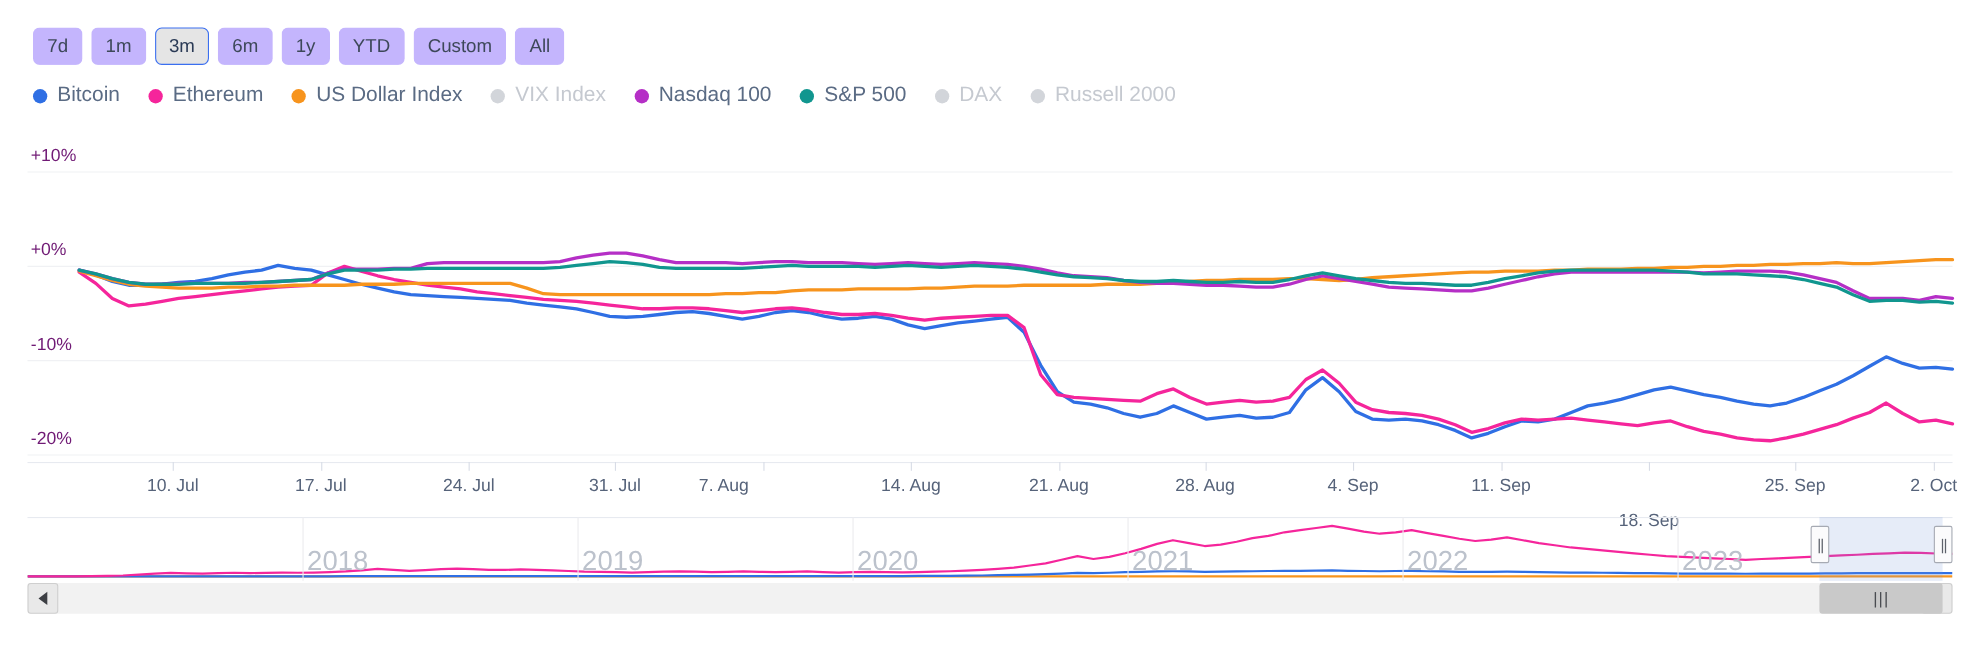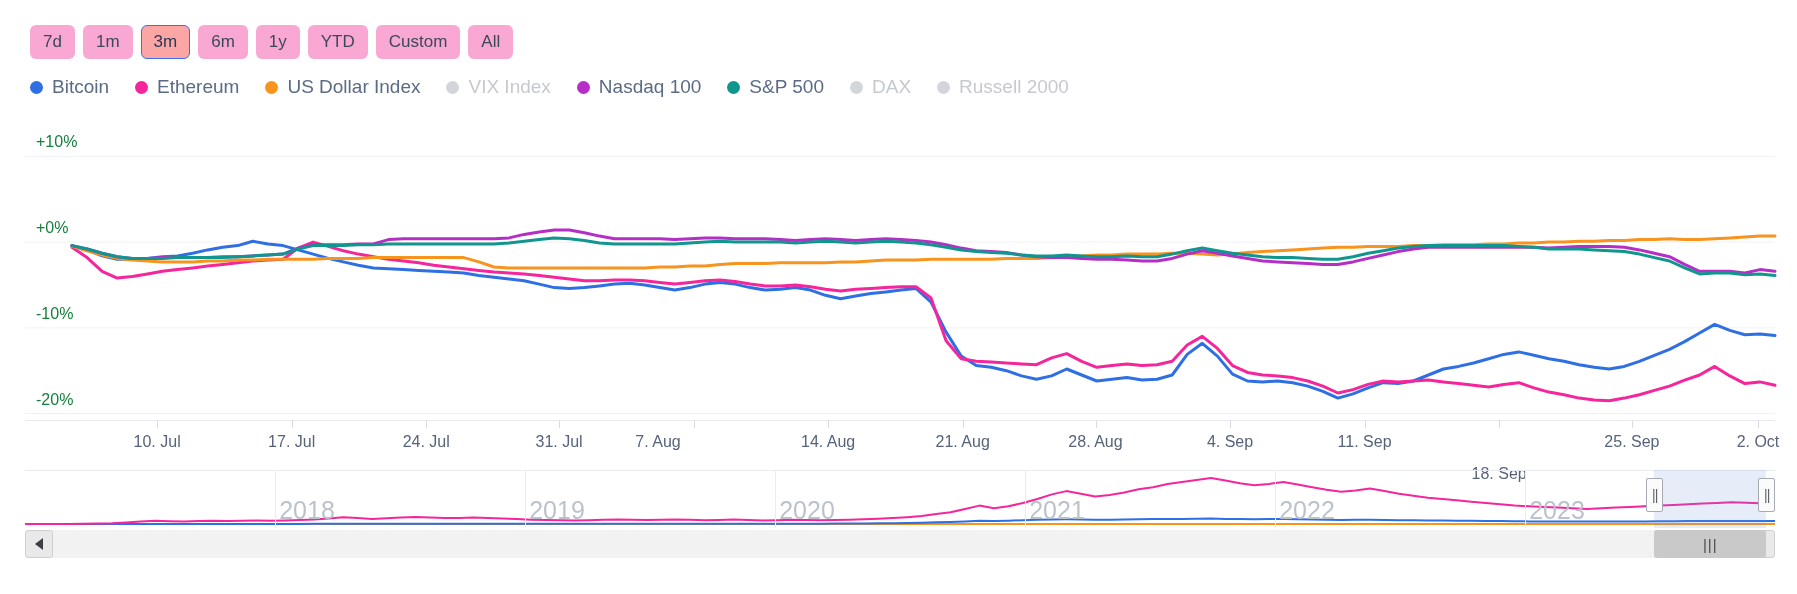--- a/index.html
+++ b/index.html
@@ -19,51 +19,51 @@
     overflow: hidden;
   }
 
   
   .range-bar {
     position: absolute; left: 30px; top: 25px;
     display: flex; align-items: center; gap: 8px;
   }
   .range-btn {
     height: 34px; min-width: 34px; padding: 0 12px;
-    background: #f9a8d4;
+    background: #c4b5fd;
     border: 1px solid transparent;
     border-radius: 6px;
     color: #3d4859;
     font-size: 17px; font-family: "Liberation Sans", sans-serif;
     display: flex; align-items: center; justify-content: center;
     cursor: pointer; white-space: nowrap;
   }
   .range-btn.active {
-    background: #fca5a5;
+    background: #e5e5e5;
     border-color: #3b6ff0;
     color: #2a3a55;
   }
 
   
   .legend {
     position: absolute; left: 30px; top: 76px;
     display: flex; align-items: center; flex-wrap: nowrap;
   }
   .legend-item {
     display: flex; align-items: center; gap: 9px;
     margin-right: 26px; cursor: pointer; white-space: nowrap;
   }
   .legend-dot { width: 13px; height: 13px; border-radius: 50%; flex: 0 0 auto; }
   .legend-label { font-size: 19px; color: #5a6b84; }
   .legend-item.off .legend-label { color: #c5c9d0; }
 
   
   .plot-wrap { position: absolute; left: 0; top: 135px; width: 1797px; height: 300px; }
   .ylabel {
-    position: absolute; left: 36px; font-size: 16px; color: #15803d;
+    position: absolute; left: 28px; font-size: 16px; color: #701a75;
     transform: translateY(-50%); white-space: nowrap;
   }
   .plot-svg { position: absolute; left: 0; top: 0; }
 
   
   .watermark {
     position: absolute; left: 690px; top: 250px;
     display: flex; align-items: center; gap: 14px;
     opacity: .40; pointer-events: none; user-select: none;
   }

